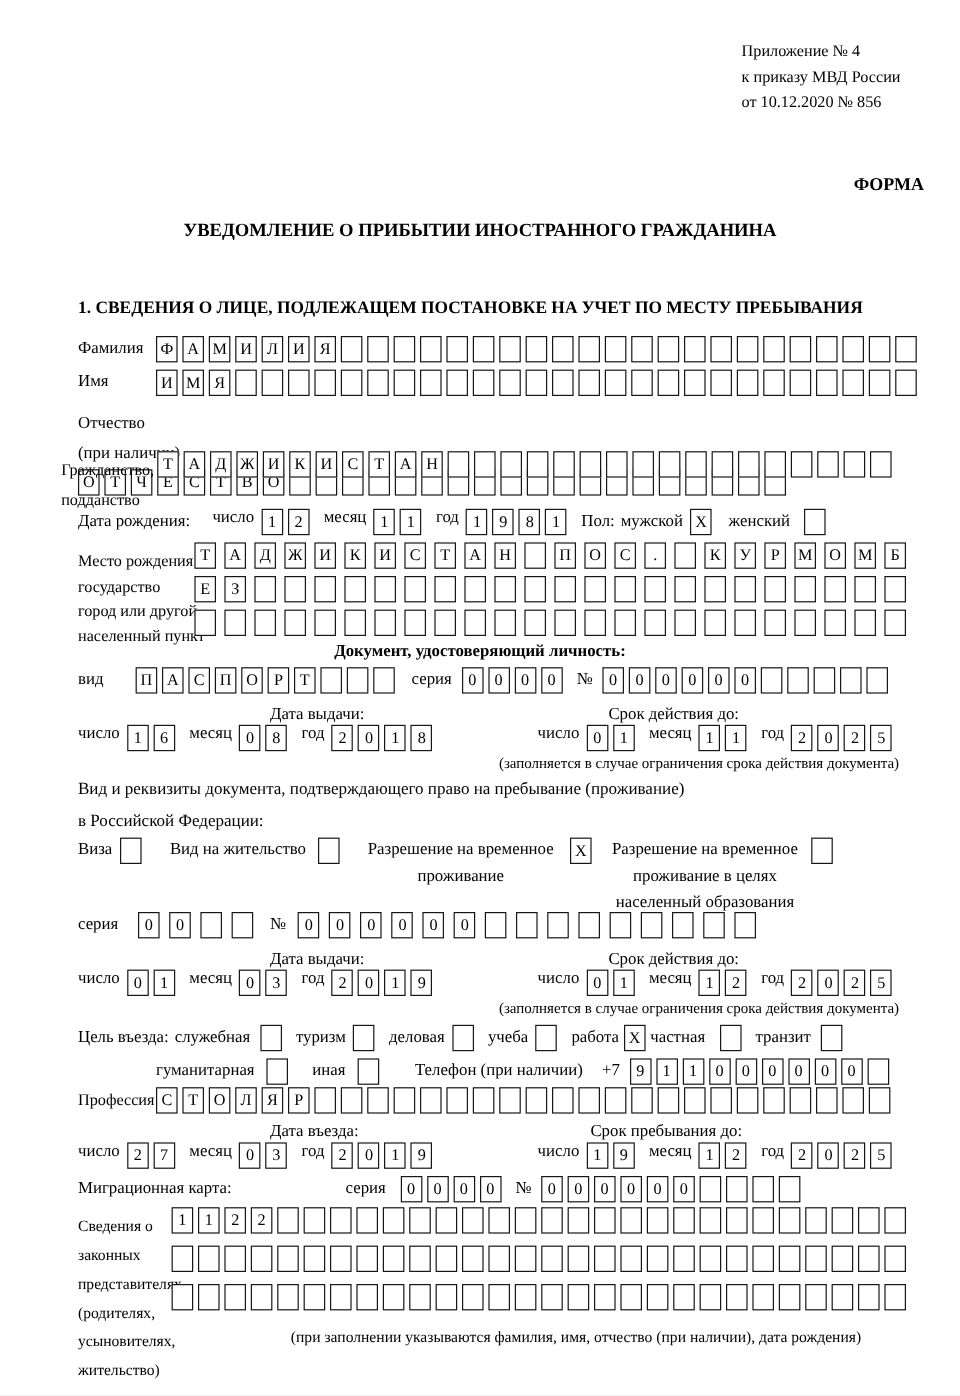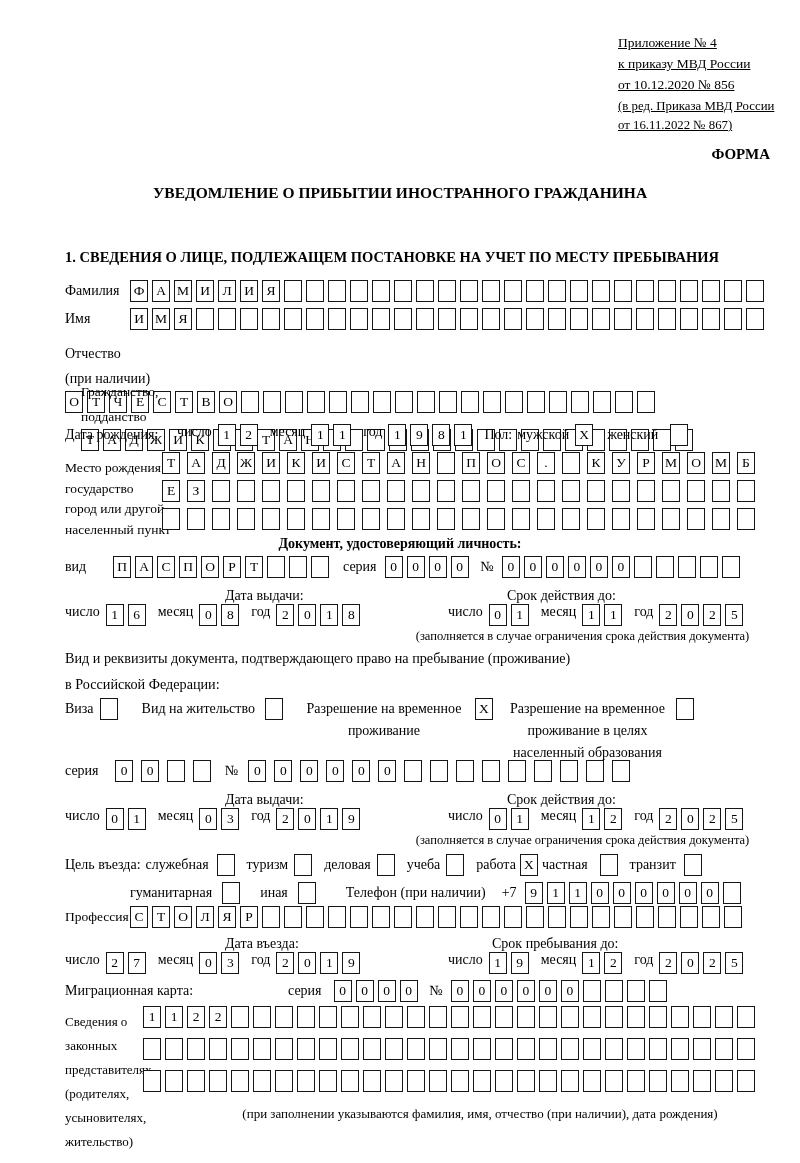--- a/index.html
+++ b/index.html
@@ -30,28 +30,24 @@
   .col { display:flex; flex-direction:column; }
   .note { font-size:12.5px; }
   .blankline { display:inline-block; width:55px; height:12px; border-bottom:2px solid #2a2a2a; margin-left:12px; }
   .ctr { text-align:center; }
 </style>
 </head>
 <body>
 
 <div id="page">
 
-  <div class="abs" style="left:618px; top:32px; font-size:13.5px; line-height:21px;text-decoration:underline;">
+  <div class="abs" style="left:618px; top:32px; font-size:13.5px; line-height:21px;">
     <div>Приложение № 4</div>
     <div>к приказу МВД России</div>
     <div>от 10.12.2020 № 856</div>
-    <div style="font-size:12.8px; line-height:19px; margin-top:2px;">
-      <div>(в ред. Приказа МВД России</div>
-      <div>от 16.11.2022 № 867)</div>
-    </div>
   </div>
 
   <div class="abs b" style="right:30px; top:146px; font-size:15px;text-align:center;">ФОРМА</div>
 
   <div class="abs b ctr" style="left:70px; top:181px; width:660px; font-size:15.5px; line-height:23px;">
     <div>УВЕДОМЛЕНИЕ О ПРИБЫТИИ ИНОСТРАННОГО ГРАЖДАНИНА</div>
   </div>
 
   <div class="abs b" style="left:65px; top:249px; font-size:14.5px;">1. СВЕДЕНИЯ О ЛИЦЕ, ПОДЛЕЖАЩЕМ ПОСТАНОВКЕ НА УЧЕТ ПО МЕСТУ ПРЕБЫВАНИЯ</div>
 
@@ -154,21 +150,21 @@
         <span class="cell"></span>
         <span class="cell"></span>
         <span class="cell"></span>
         <span class="cell"></span>
         <span class="cell"></span>
         <span class="cell"></span>
         <span class="cell"></span>
       </span>
   </div>
 
-  <div class="row" style="left:81px; top:376px;flex-direction:column;">
+  <div class="row" style="left:51px; top:376px;">
     <div class="flabel" style="width:80px; font-size:13.5px; line-height:25px;">
       <div>Гражданство,</div>
       <div>подданство</div>
     </div>
     <span class="grid">
         <span class="cell">Т</span>
         <span class="cell">А</span>
         <span class="cell">Д</span>
         <span class="cell">Ж</span>
         <span class="cell">И</span>

